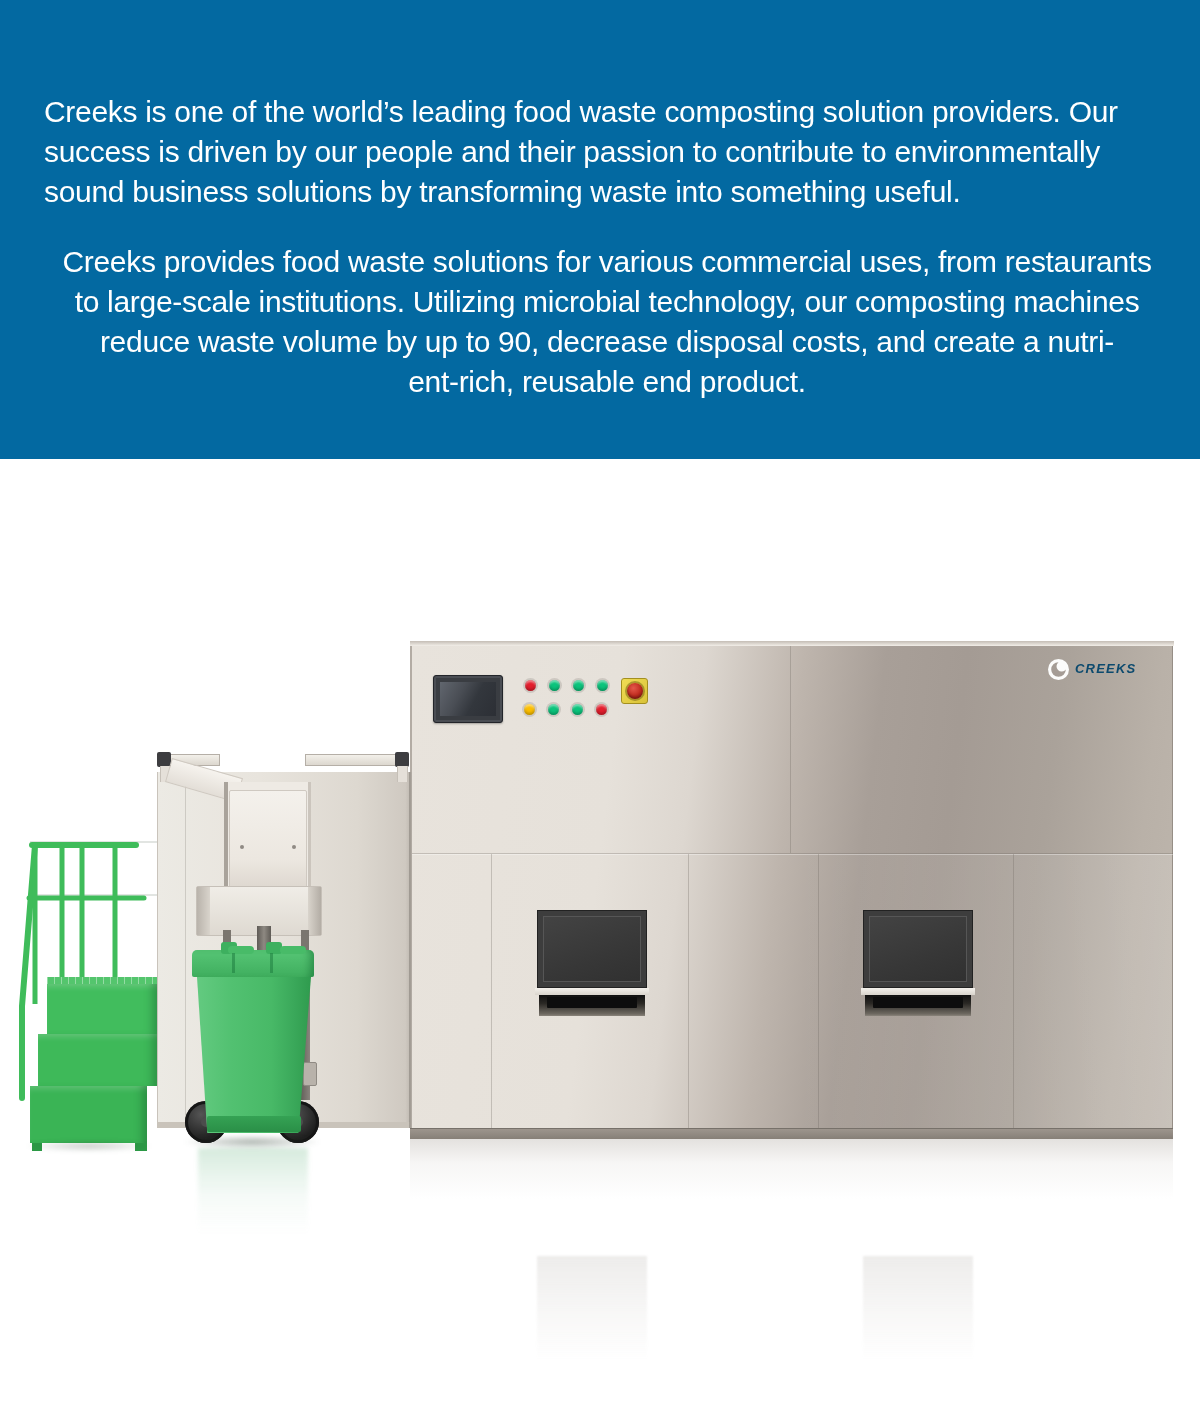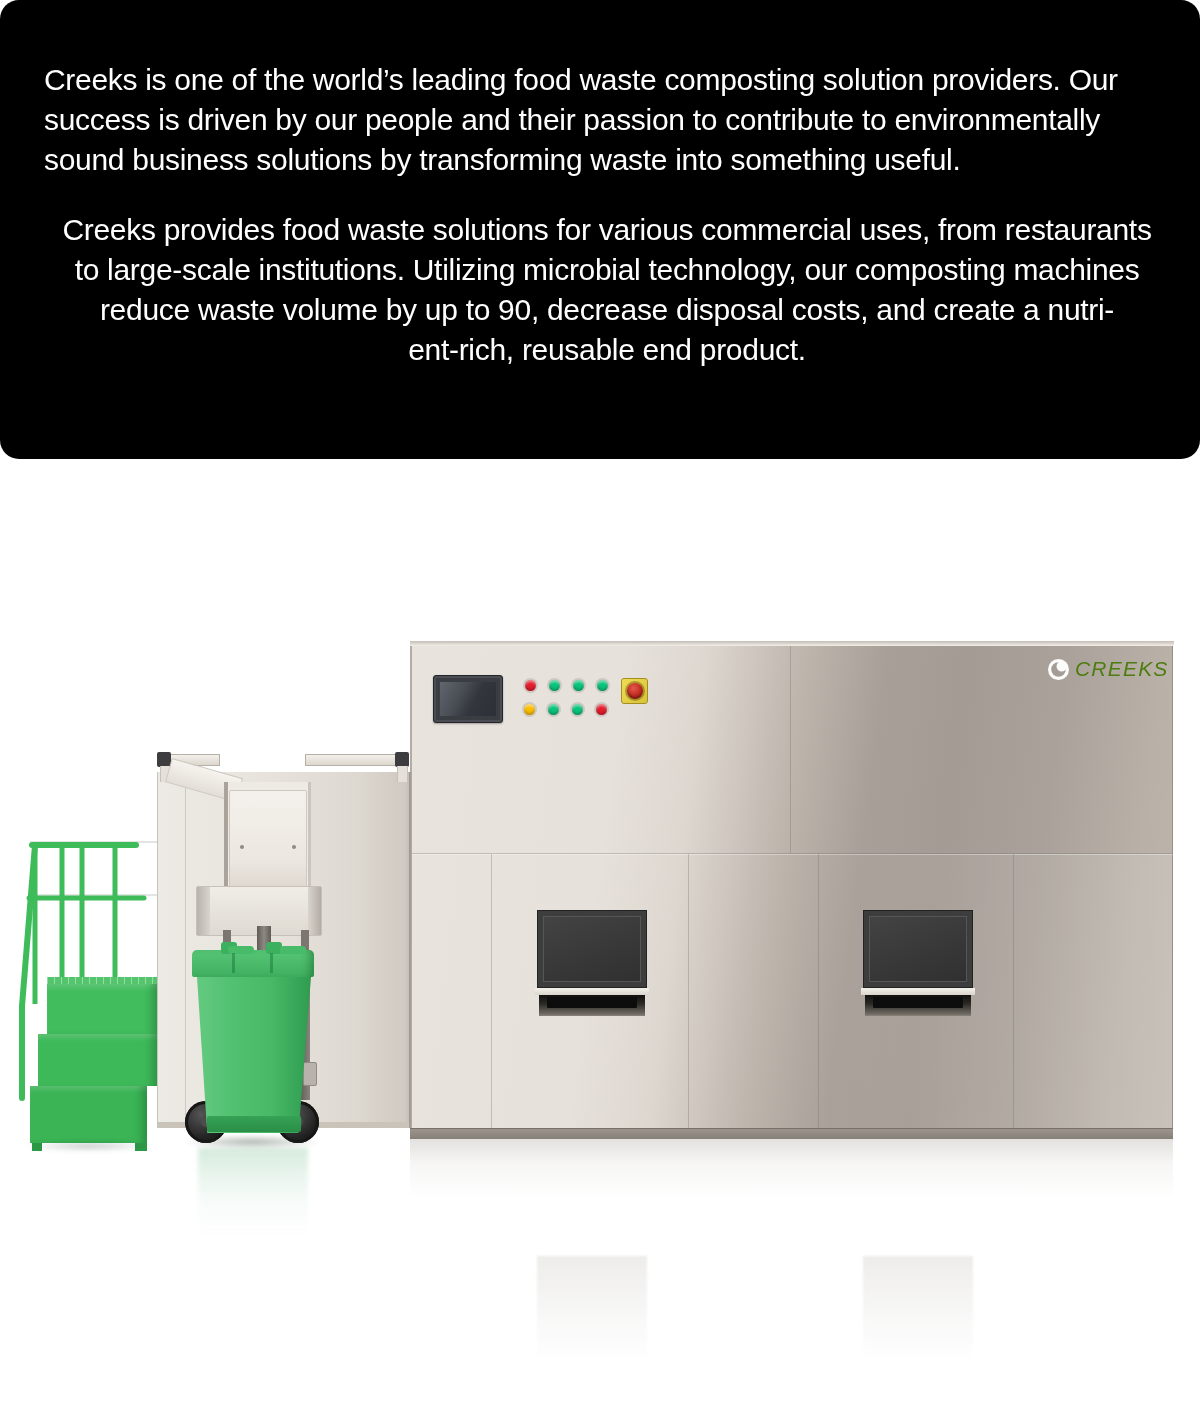--- a/index.html
+++ b/index.html
@@ -3,23 +3,22 @@
 <meta charset="utf-8">
 <style>
   html,body{margin:0;padding:0;}
   body{
     width:1200px;height:1408px;position:relative;background:#ffffff;
     font-family:"Liberation Sans",sans-serif;overflow:hidden;
   }
   
   .banner{
     position:absolute;left:0;top:0;width:1200px;height:459px;
-    background:#000000;box-sizing:border-box;
-    padding:60px 30px 0 44px;
-    border-radius:19px;
+    background:#0369a1;box-sizing:border-box;
+    padding:92px 30px 0 44px;
   }
   .banner p{
     margin:0;color:#ffffff;font-size:30px;line-height:40px;
     font-weight:400;letter-spacing:-0.3px;white-space:nowrap;
   }
   .banner p + p{margin-top:30px;text-align:center;}
   
   .scene{position:absolute;left:0;top:459px;width:1200px;height:949px;background:#ffffff;}
   .scene *{position:absolute;box-sizing:border-box;}
   
@@ -127,22 +126,22 @@
   .dot-yellow{background:#fdbf00;}
 
   .estop-plate{left:621px;top:219px;width:27px;height:26px;border-radius:3px;
     background:linear-gradient(135deg,#f0dc55,#d9c238);border:1px solid #a38f1f;}
   .estop-btn{left:5px;top:4px;width:16px;height:16px;border-radius:50%;
     background:radial-gradient(circle at 40% 32%,#e4584a 0%,#c02a1e 55%,#991c12 100%);
     box-shadow:0 0 0 2px rgba(120,100,20,.55),inset 0 -2px 3px rgba(0,0,0,.35);}
 
   .brand{left:1048px;top:199px;height:22px;display:flex;align-items:center;gap:6px;}
   .brand svg{position:static;display:block;}
-  .brand-text{position:static;font-style:italic;font-weight:normal;font-size:21px;line-height:22px;
-    color:#4d7c0f;letter-spacing:1.2px;}
+  .brand-text{position:static;font-style:italic;font-weight:bold;font-size:13px;line-height:22px;
+    color:#0c4a6e;letter-spacing:1.2px;}
 
   .hatch{top:451px;width:110px;height:106px;}
   .hatch-1{left:537px;} .hatch-2{left:863px;}
   .hatch .door{left:0;top:0;width:110px;height:78px;border:1px solid #222;
     background:linear-gradient(160deg,#454545,#373737 60%,#2f2f2f);
     box-shadow:inset 0 0 0 5px #3d3d3d,inset 0 0 0 6px #565656;}
   .hatch .lip{left:-2px;top:78px;width:114px;height:7px;background:linear-gradient(180deg,#f4f1ec,#d9d4cc);}
   .hatch .recess{left:2px;top:85px;width:106px;height:21px;
     background:linear-gradient(180deg,#101010 0%,#2a2824 40%,#6e6961 90%,#8a847b 100%);}
   .hatch .tray{left:8px;top:2px;width:90px;height:11px;background:#0d0d0d;border-radius:1px;}

